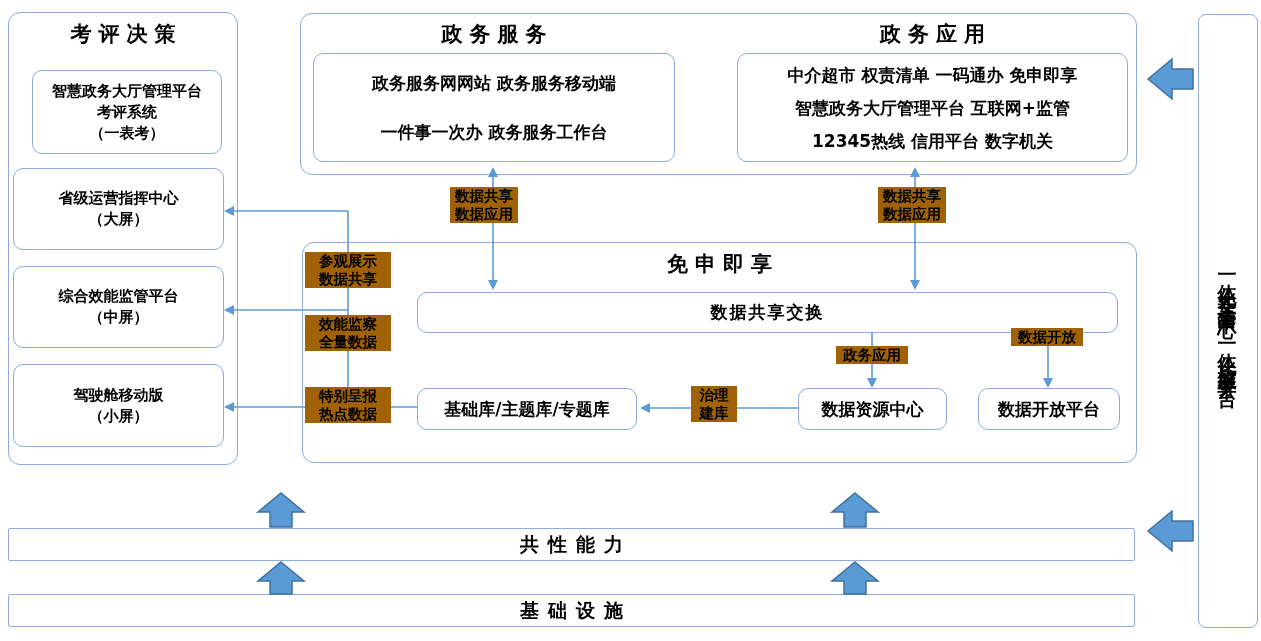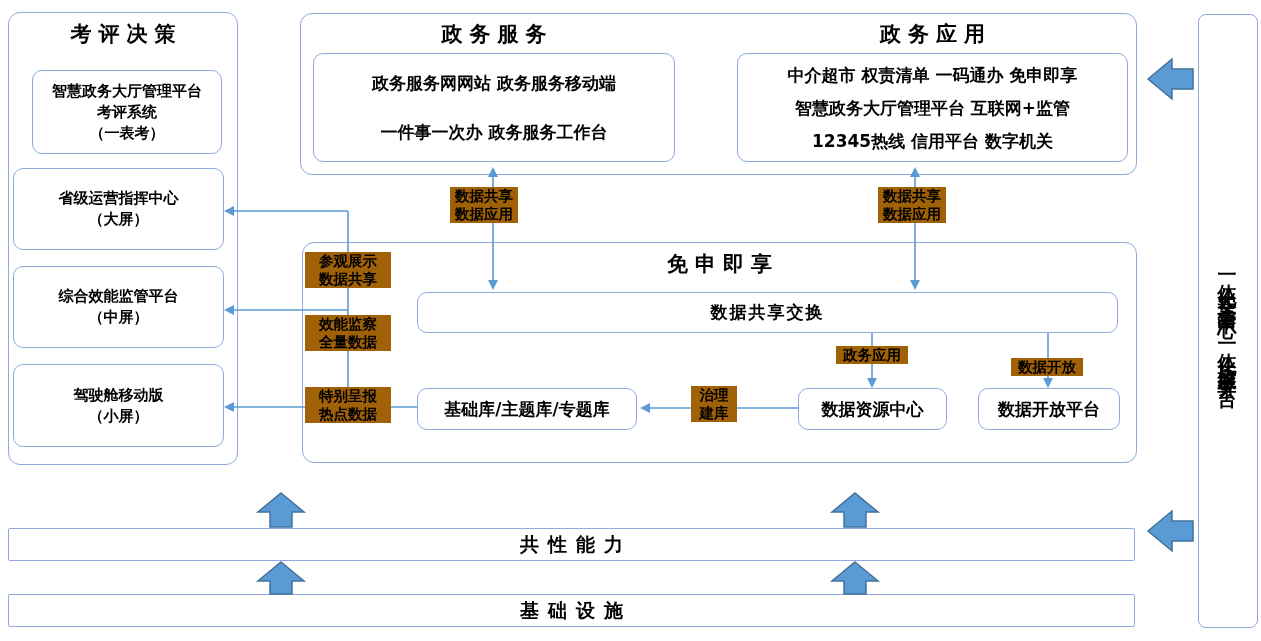--- a/index.html
+++ b/index.html
@@ -166,19 +166,19 @@
   </div>
   <div class="lbl" style="left:305px;top:315px;width:86px;">
     <div>效能监察</div>
     <div>全量数据</div>
   </div>
   <div class="lbl" style="left:305px;top:387px;width:86px;">
     <div>特别呈报</div>
     <div>热点数据</div>
   </div>
   <div class="lbl" style="left:836px;top:346px;width:72px;">政务应用</div>
-  <div class="lbl" style="left:1011px;top:358px;width:72px;">数据开放</div>
+  <div class="lbl" style="left:1011px;top:328px;width:72px;">数据开放</div>
   <div class="lbl" style="left:691px;top:386px;width:46px;">
     <div>治理</div>
     <div>建库</div>
   </div>
 
 </div>
 
 </body></html>

